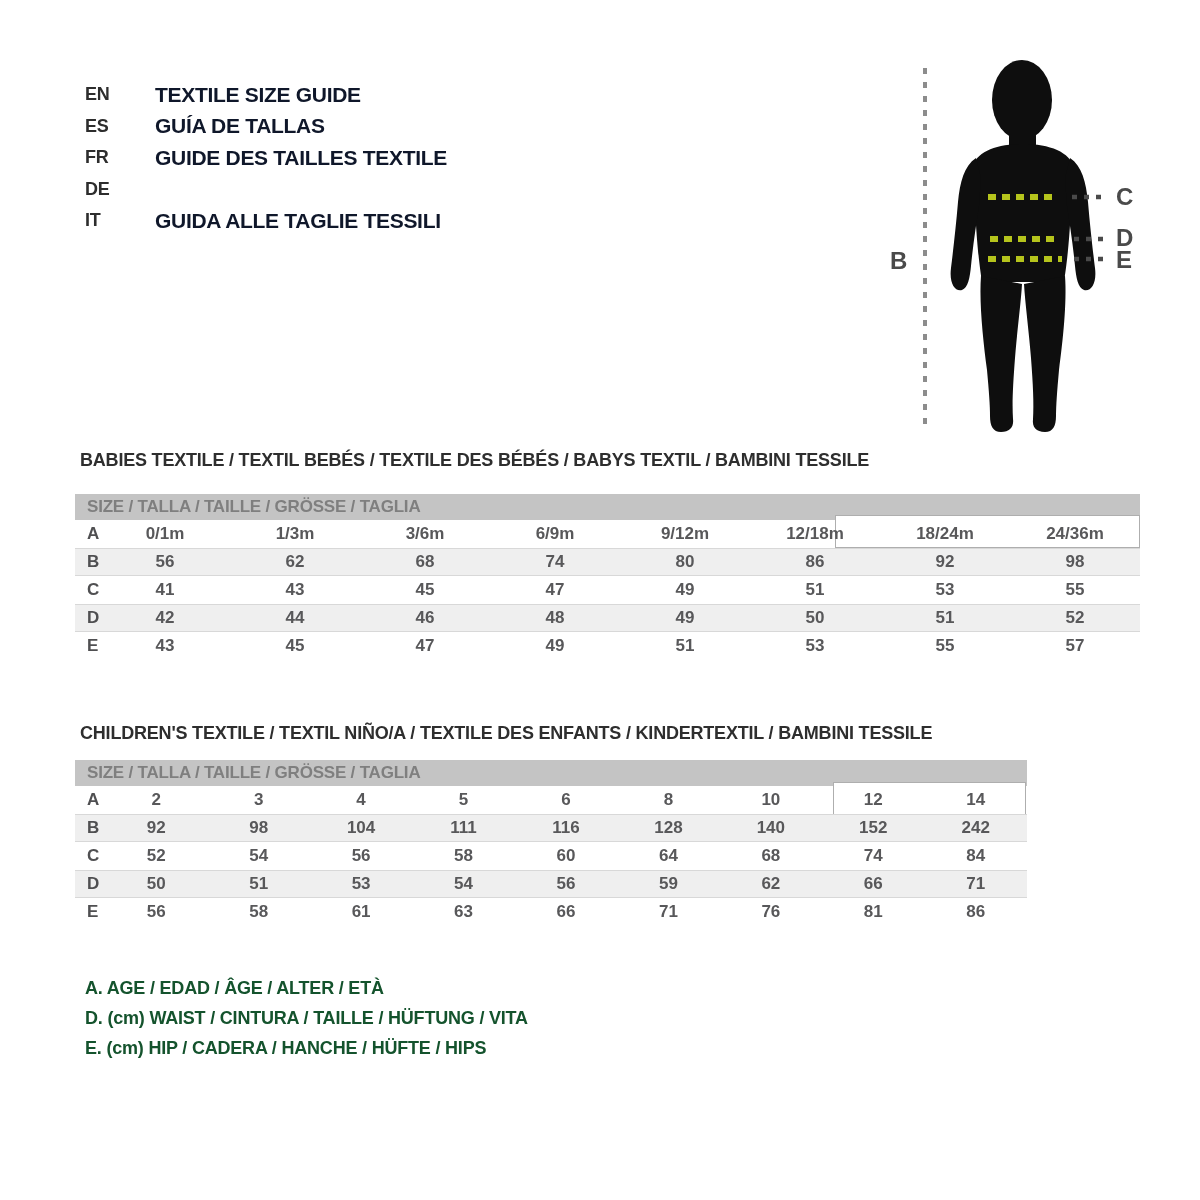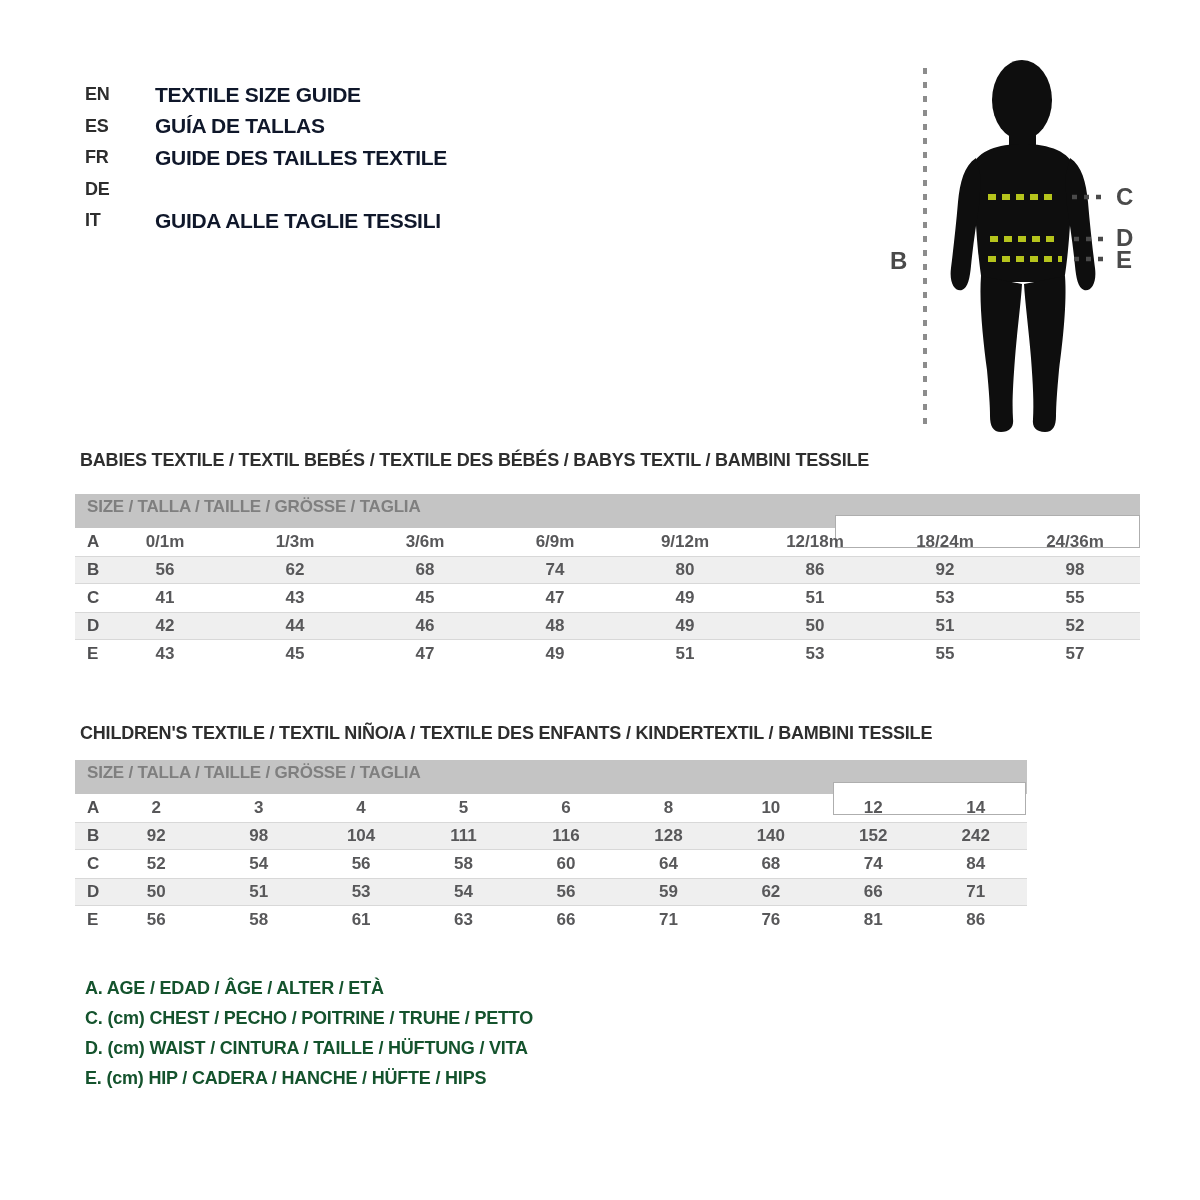--- a/index.html
+++ b/index.html
@@ -19,21 +19,21 @@
   .figure { position:absolute; left:860px; top:40px; width:340px; height:420px; }
   .figure svg { position:absolute; left:0; top:0; }
   .fig-label { position:absolute; font-weight:bold; font-size:24px; color:#4a4a4a; line-height:1; }
 
   
   .section-title { position:absolute; left:80px; font-weight:bold; font-size:18px; color:#2e2e2e; letter-spacing:-0.2px; white-space:nowrap;text-align:center; }
 
   
   .size-table { position:absolute; }
   .size-header {
-    height:34px; background:#c4c4c4; color:#7f7f7f; font-weight:bold; font-size:17px;
+    height:26px; background:#c4c4c4; color:#7f7f7f; font-weight:bold; font-size:17px;
     line-height:26px; padding-left:12px; letter-spacing:-0.2px; position:relative; z-index:0;
   }
   .trow { display:flex; height:28px; align-items:center; position:relative; z-index:2; box-sizing:border-box; }
   .trow.striped { background:#efefef; border-top:1px solid #d8d8d8; border-bottom:1px solid #d8d8d8; }
   .tlabel { width:var(--labelw); box-sizing:border-box; padding-left:12px; font-weight:bold; font-size:17px; color:#4f4f51; flex:none; }
   .tcell { flex:1; text-align:center; font-weight:bold; font-size:17px; color:#58585a; }
   .highlight-box { position:absolute; background:#ffffff; border:1px solid #aeaeae; box-sizing:border-box; z-index:1; }
 
   
   .legend { position:absolute; left:85px; top:973px; }
@@ -215,16 +215,15 @@
         <div class="tcell">76</div>
         <div class="tcell">81</div>
         <div class="tcell">86</div>
       </div>
     </div>
   <div class="highlight-box" style="left:758px; top:22px; width:193px; height:33px;"></div>
 </div>
 
 <div class="legend">
   <div class="legend-item">A. AGE / EDAD / ÂGE / ALTER / ETÀ</div>
-  <div class="legend-item">C. (cm) CHEST / PECHO / POITRINE / TRUHE / PETTO</div>
   <div class="legend-item">D. (cm) WAIST / CINTURA / TAILLE / HÜFTUNG / VITA</div>
   <div class="legend-item">E. (cm) HIP / CADERA / HANCHE / HÜFTE / HIPS</div>
 </div>
 
 </body></html>

